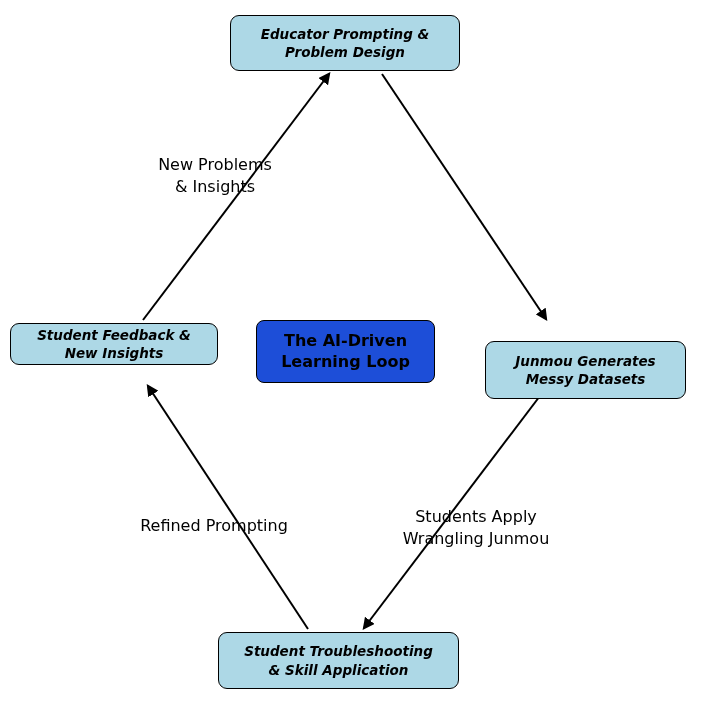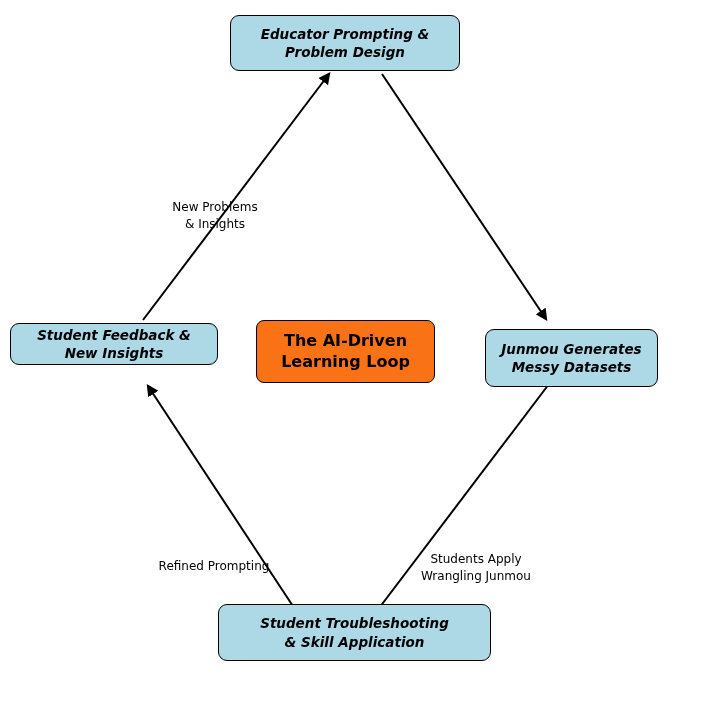--- a/index.html
+++ b/index.html
@@ -35,50 +35,49 @@
     text-align: center;
     font-weight: bold;
     font-size: 13.5px;
     line-height: 1.35;
     color: #000000;
     white-space: pre-line;
     padding: 4px 8px;
     font-style: italic;
   }
   .node-educator    { left: 230px; top: 15px;  width: 230px; height: 56px; }
-  .node-junmou      { left: 485px; top: 329px; width: 173px; height: 58px; }
-  .node-troubleshoot{ left: 218px; top: 604px; width: 273px; height: 57px; }
+  .node-junmou      { left: 485px; top: 341px; width: 201px; height: 58px; }
+  .node-troubleshoot{ left: 218px; top: 632px; width: 241px; height: 57px; }
   .node-feedback    { left: 10px;  top: 323px; width: 208px; height: 42px; }
   .title-box {
     position: absolute;
     box-sizing: border-box;
     left: 256px; top: 320px; width: 179px; height: 63px;
-    background: #f97316;
+    background: #1d4ed8;
     border: 1.6px solid #000000;
     border-radius: 8px;
     display: flex;
     align-items: center;
     justify-content: center;
     text-align: center;
     font-weight: bold;
     font-size: 16px;
     line-height: 1.3;
     color: #000000;
     white-space: pre-line;
     padding: 4px 6px;
   }
   .edge-label {
     position: absolute;
     transform: translate(-50%, -50%);
     text-align: center;
-    font-size: 12px;
+    font-size: 16px;
     line-height: 1.4;
     color: #000000;
     white-space: pre-line;
-    margin-top: 40px;
   }
   .label-new-problems  { left: 215px; top: 176px; }
   .label-generates     { left: 480px; top: 176px; }
   .label-refined       { left: 214px; top: 526px; }
   .label-students-apply{ left: 476px; top: 528px; }
 </style>
 </head>
 <body>
 
 <div class="canvas">

